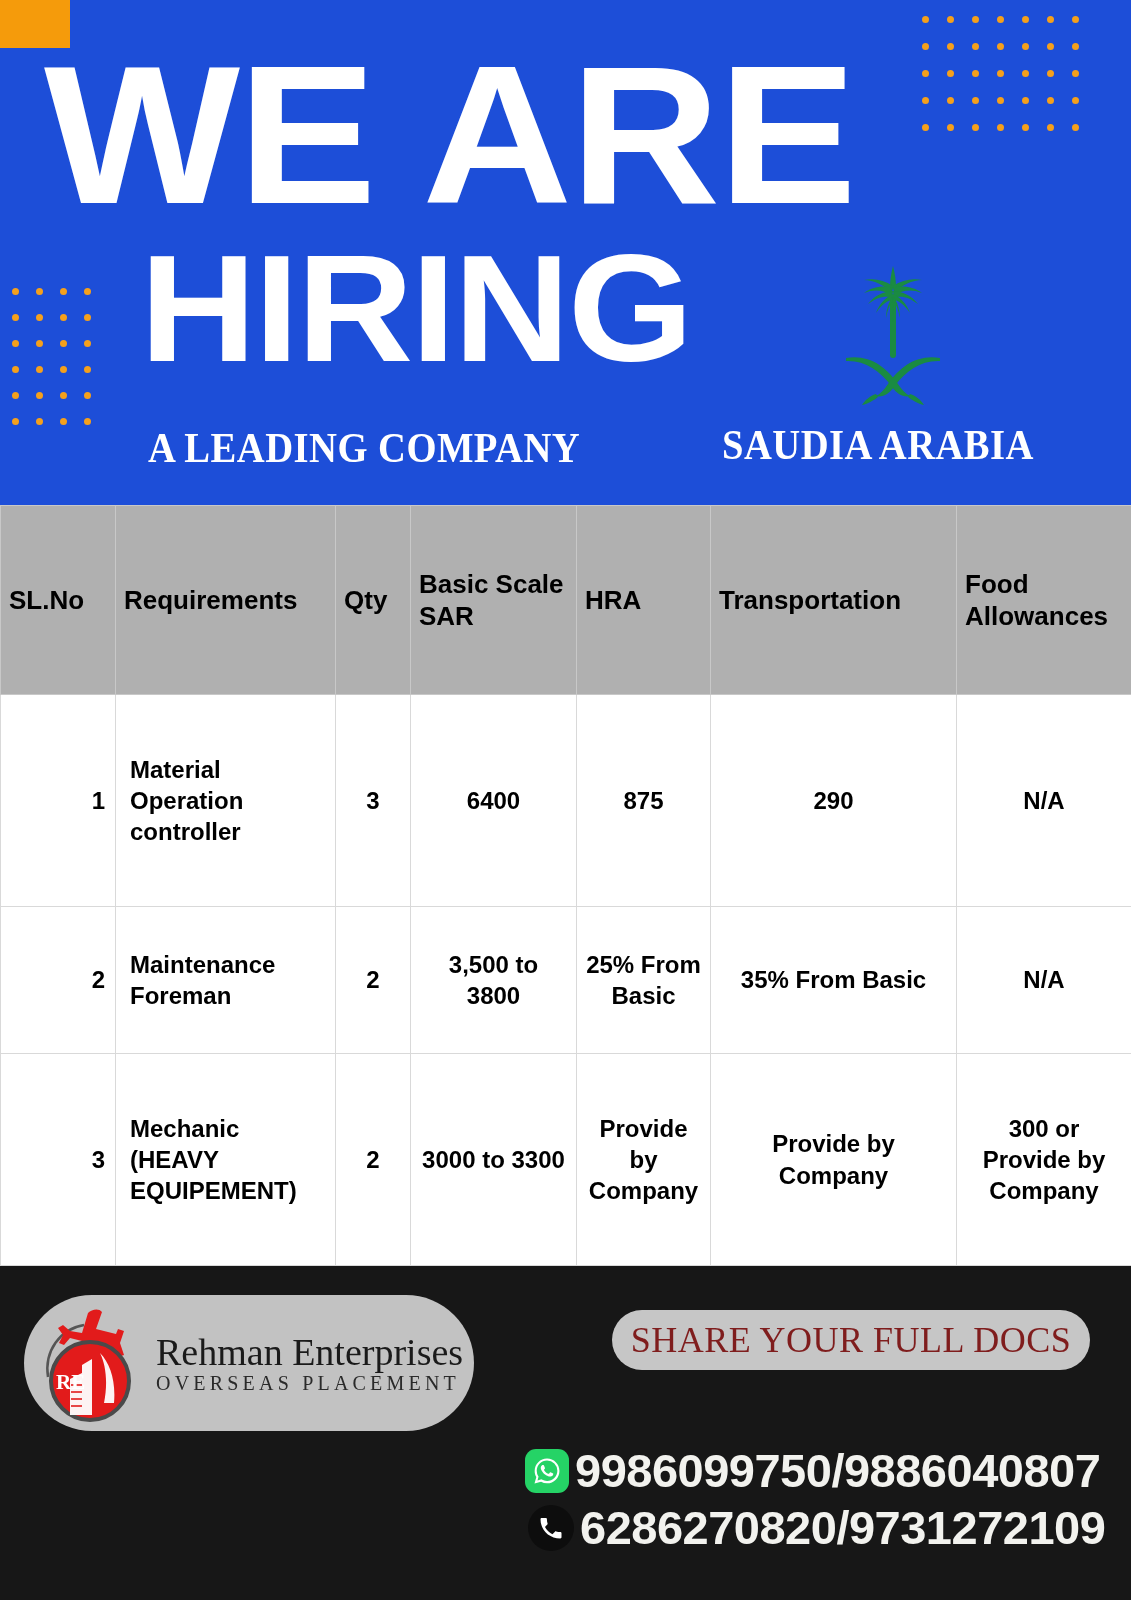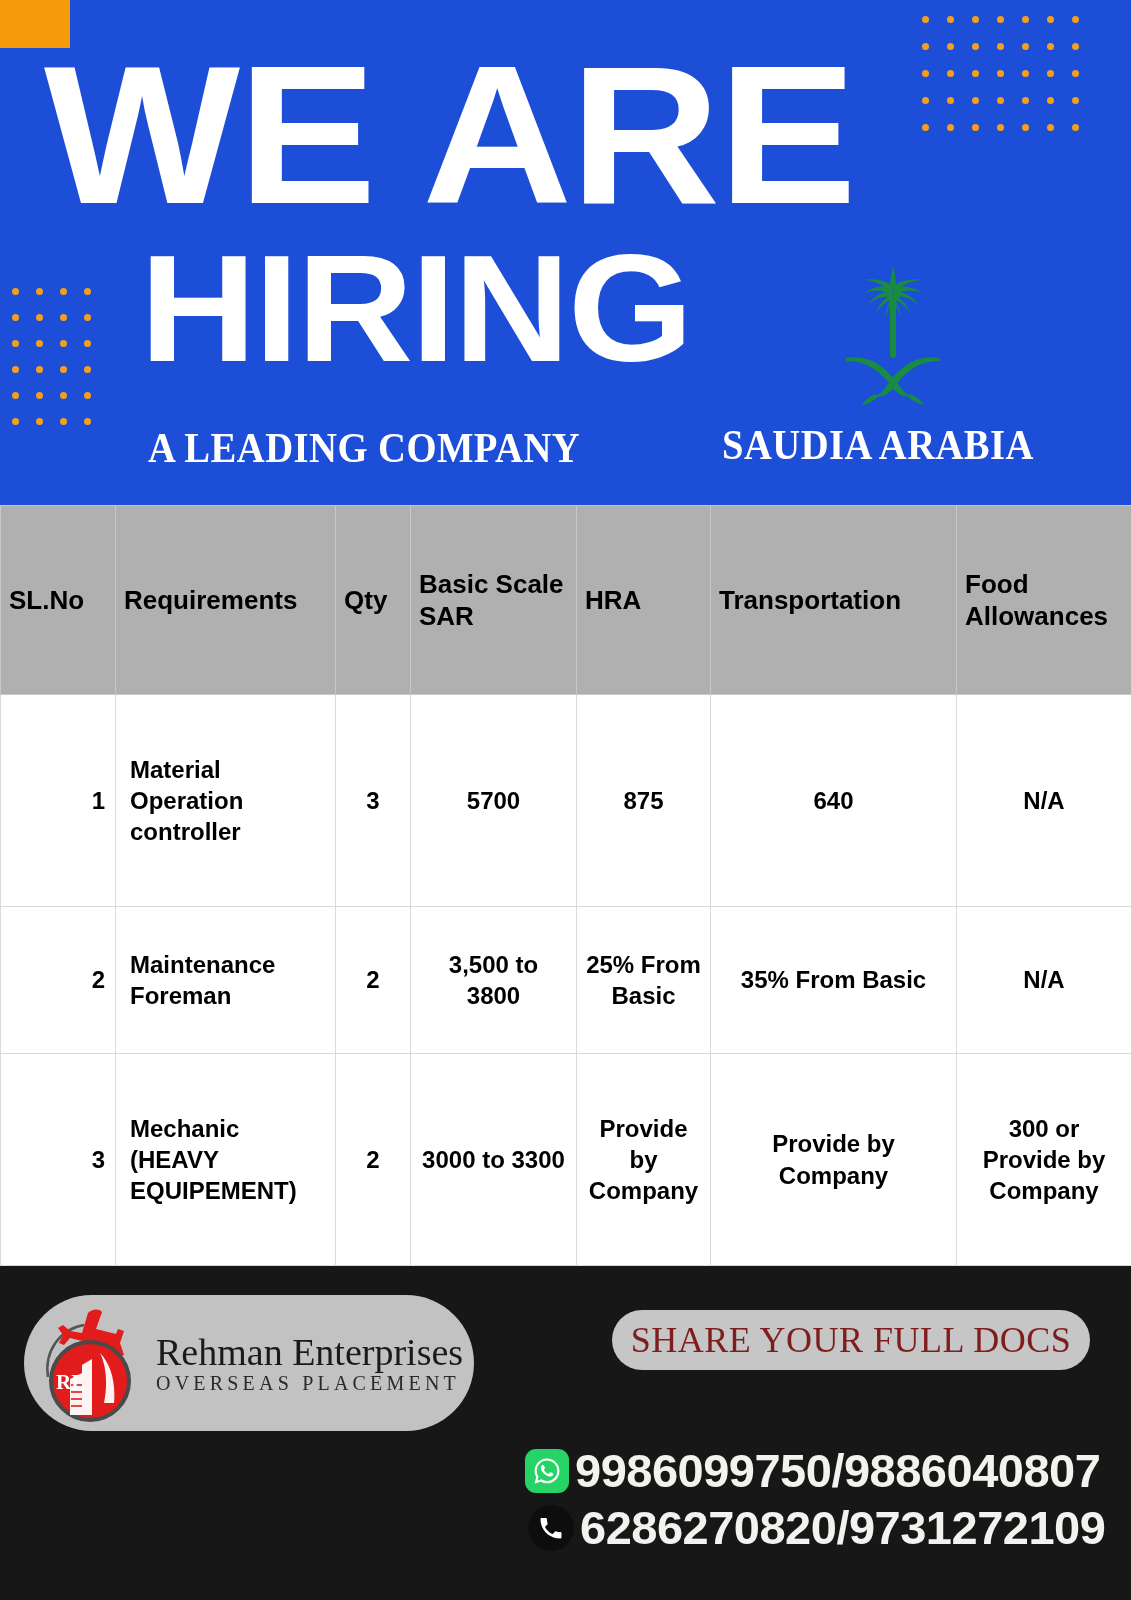--- a/index.html
+++ b/index.html
@@ -374,23 +374,23 @@
           <th>HRA</th>
           <th>Transportation</th>
           <th>Food Allowances</th>
         </tr>
       </thead>
       <tbody>
         <tr>
           <td class="c-sl">1</td>
           <td class="c-req">Material Operation controller</td>
           <td>3</td>
-          <td>5700</td>
+          <td>6400</td>
           <td>875</td>
-          <td>640</td>
+          <td>290</td>
           <td>N/A</td>
         </tr>
         <tr>
           <td class="c-sl">2</td>
           <td class="c-req">Maintenance Foreman</td>
           <td>2</td>
           <td>3,500 to 3800</td>
           <td>25% From Basic</td>
           <td>35% From Basic</td>
           <td>N/A</td>

